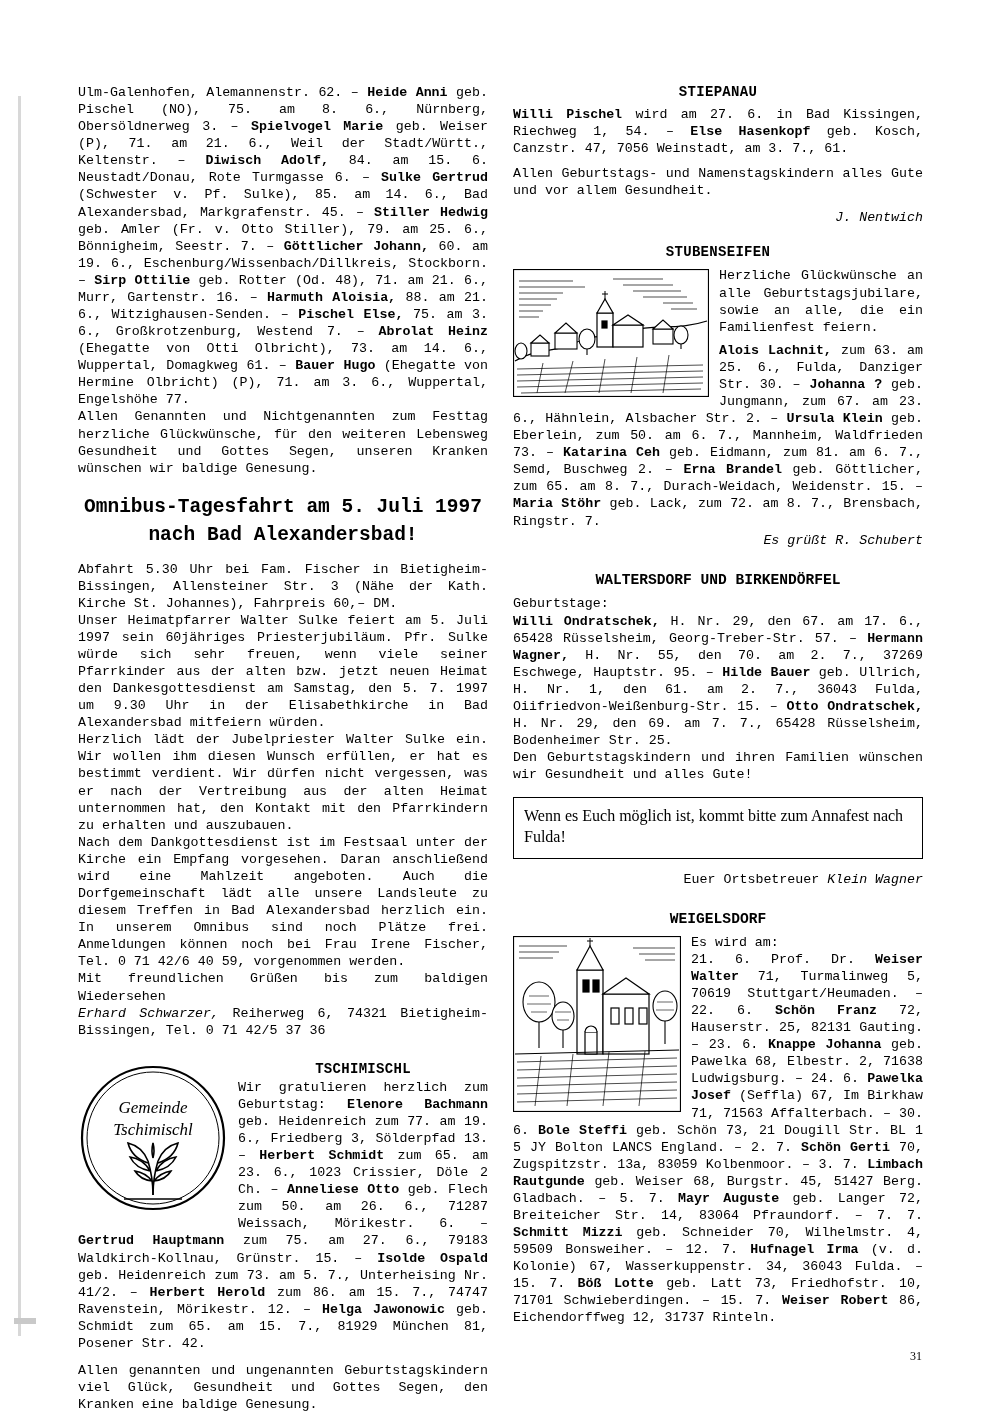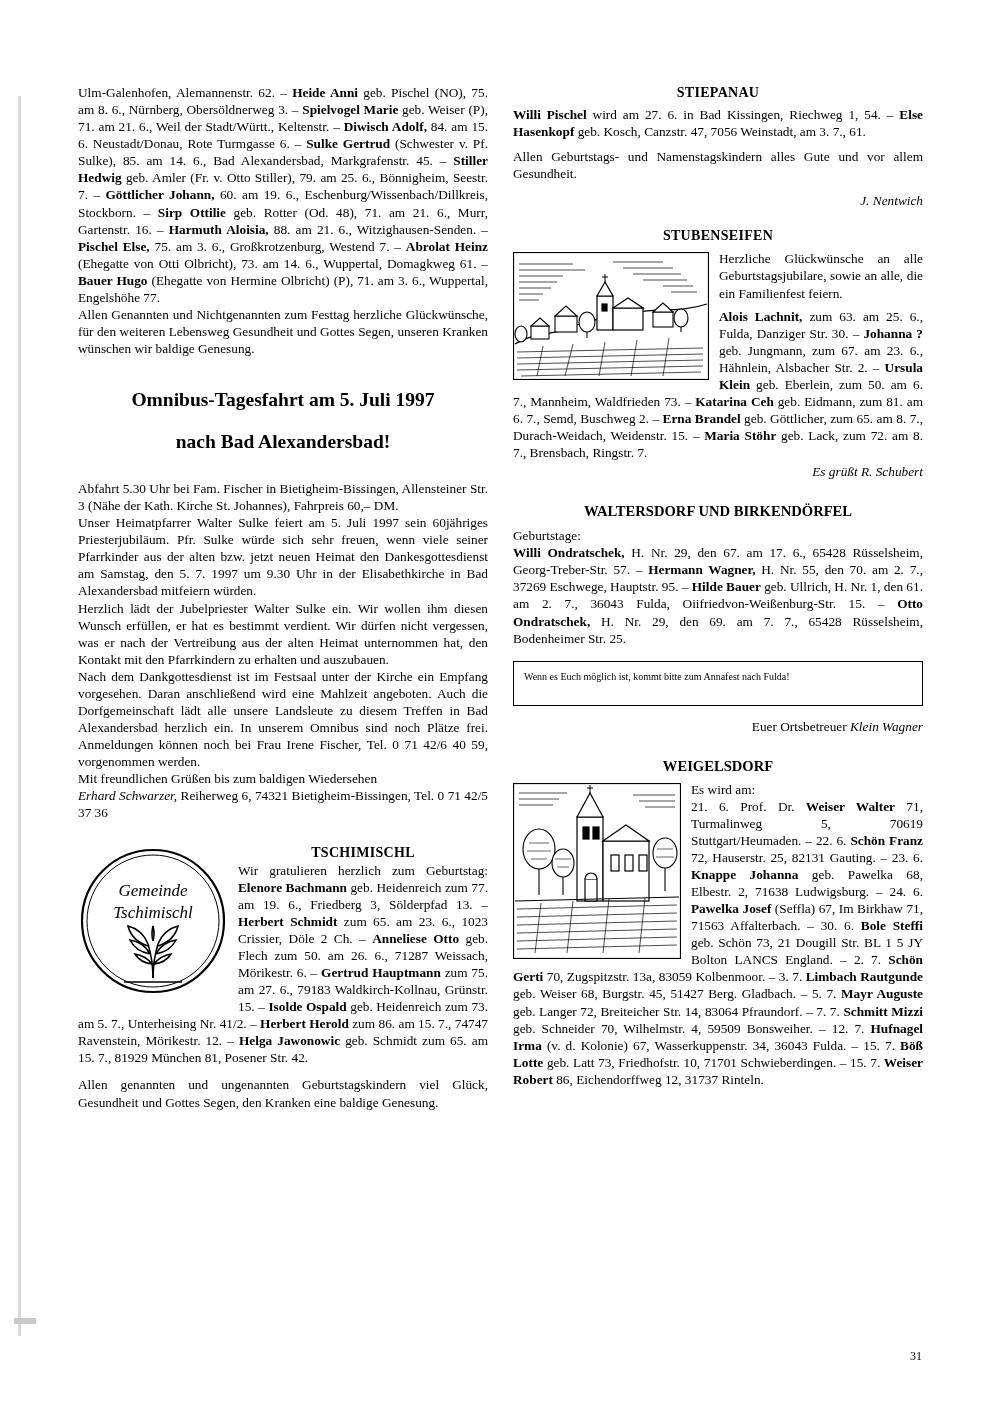--- a/index.html
+++ b/index.html
@@ -30,20 +30,21 @@
   .col-left { left:0; }
   .col-right { left:435px; }
 
   p, .p {
     margin:0 0 0 0;
     font-size:13.3px;
     line-height:1.285;
     text-align:justify;
     text-justify:inter-word;
     hyphens:auto;
+    font-family:Liberation Mono, monospace;
   }
   .p + .p { margin-top:0px; }
 
   b, .b { font-weight:bold; }
   i, .i { font-style:italic; }
 
   .head-center {
     text-align:center;
     font-weight:bold;
     font-size:14px;
@@ -54,36 +55,36 @@
     text-align:center;
     font-weight:bold;
     font-size:14.6px;
     margin:0;
   }
   .title-big {
     text-align:center;
     font-weight:bold;
     font-size:19.5px;
     line-height:1.25;
-    margin:17px;
+    margin:4px;
   }
   .right-sig {
     text-align:right;
     font-style:italic;
     font-size:13.3px;
     margin-top:2px;
   }
   .center-sig {
     text-align:right;
     font-size:13.3px;
   }
   .box {
     border:1px solid #000;
-    padding:8px 10px 22px 10px;
-    font-size:10px;
+    padding:8px 10px 10px 10px;
+    font-size:16px;
     line-height:1.3;
   }
   .pagenum {
     position:absolute;
     right:78px;
     bottom:48px;
     font-size:12px;
   }
   .leftbar {
     position:absolute;
@@ -242,20 +243,21 @@
         <p class="p"><b>Alois Lachnit,</b> zum 63. am 25. 6., Fulda, Danziger Str. 30. – <b>Johanna ?</b> geb. Jungmann, zum 67. am 23. 6., Hähnlein, Alsbacher Str. 2. – <b>Ursula Klein</b> geb. Eberlein, zum 50. am 6. 7., Mannheim, Waldfrieden 73. – <b>Katarina Ceh</b> geb. Eidmann, zum 81. am 6. 7., Semd, Buschweg 2. – <b>Erna Brandel</b> geb. Göttlicher, zum 65. am 8. 7., Durach-Weidach, Weidenstr. 15. – <b>Maria Stöhr</b> geb. Lack, zum 72. am 8. 7., Brensbach, Ringstr. 7.</p>
       </div>
       <p class="right-sig">Es grüßt <i>R. Schubert</i></p>
 
       <div style="height:22px"></div>
 
       <p class="head-sc">WALTERSDORF UND BIRKENDÖRFEL</p>
       <div style="height:6px"></div>
       <p class="p">Geburtstage:</p>
       <p class="p"><b>Willi Ondratschek,</b> H. Nr. 29, den 67. am 17. 6., 65428 Rüsselsheim, Georg-Treber-Str. 57. – <b>Hermann Wagner,</b> H. Nr. 55, den 70. am 2. 7., 37269 Eschwege, Hauptstr. 95. – <b>Hilde Bauer</b> geb. Ullrich, H. Nr. 1, den 61. am 2. 7., 36043 Fulda, Oiifriedvon-Weißenburg-Str. 15. – <b>Otto Ondratschek,</b> H. Nr. 29, den 69. am 7. 7., 65428 Rüsselsheim, Bodenheimer Str. 25.</p>
+      <p class="p">Den Geburtstagskindern und ihren Familien wünschen wir Gesundheit und alles Gute!</p>
 
       <div style="height:14px"></div>
       <div class="box">
         <span>Wenn es Euch möglich ist, kommt bitte zum Annafest nach Fulda!</span>
       </div>
 
       <div style="height:12px"></div>
       <p class="center-sig" style="text-align:right;"><span>Euer Ortsbetreuer </span><i>Klein Wagner</i></p>
 
       <div style="height:22px"></div>

